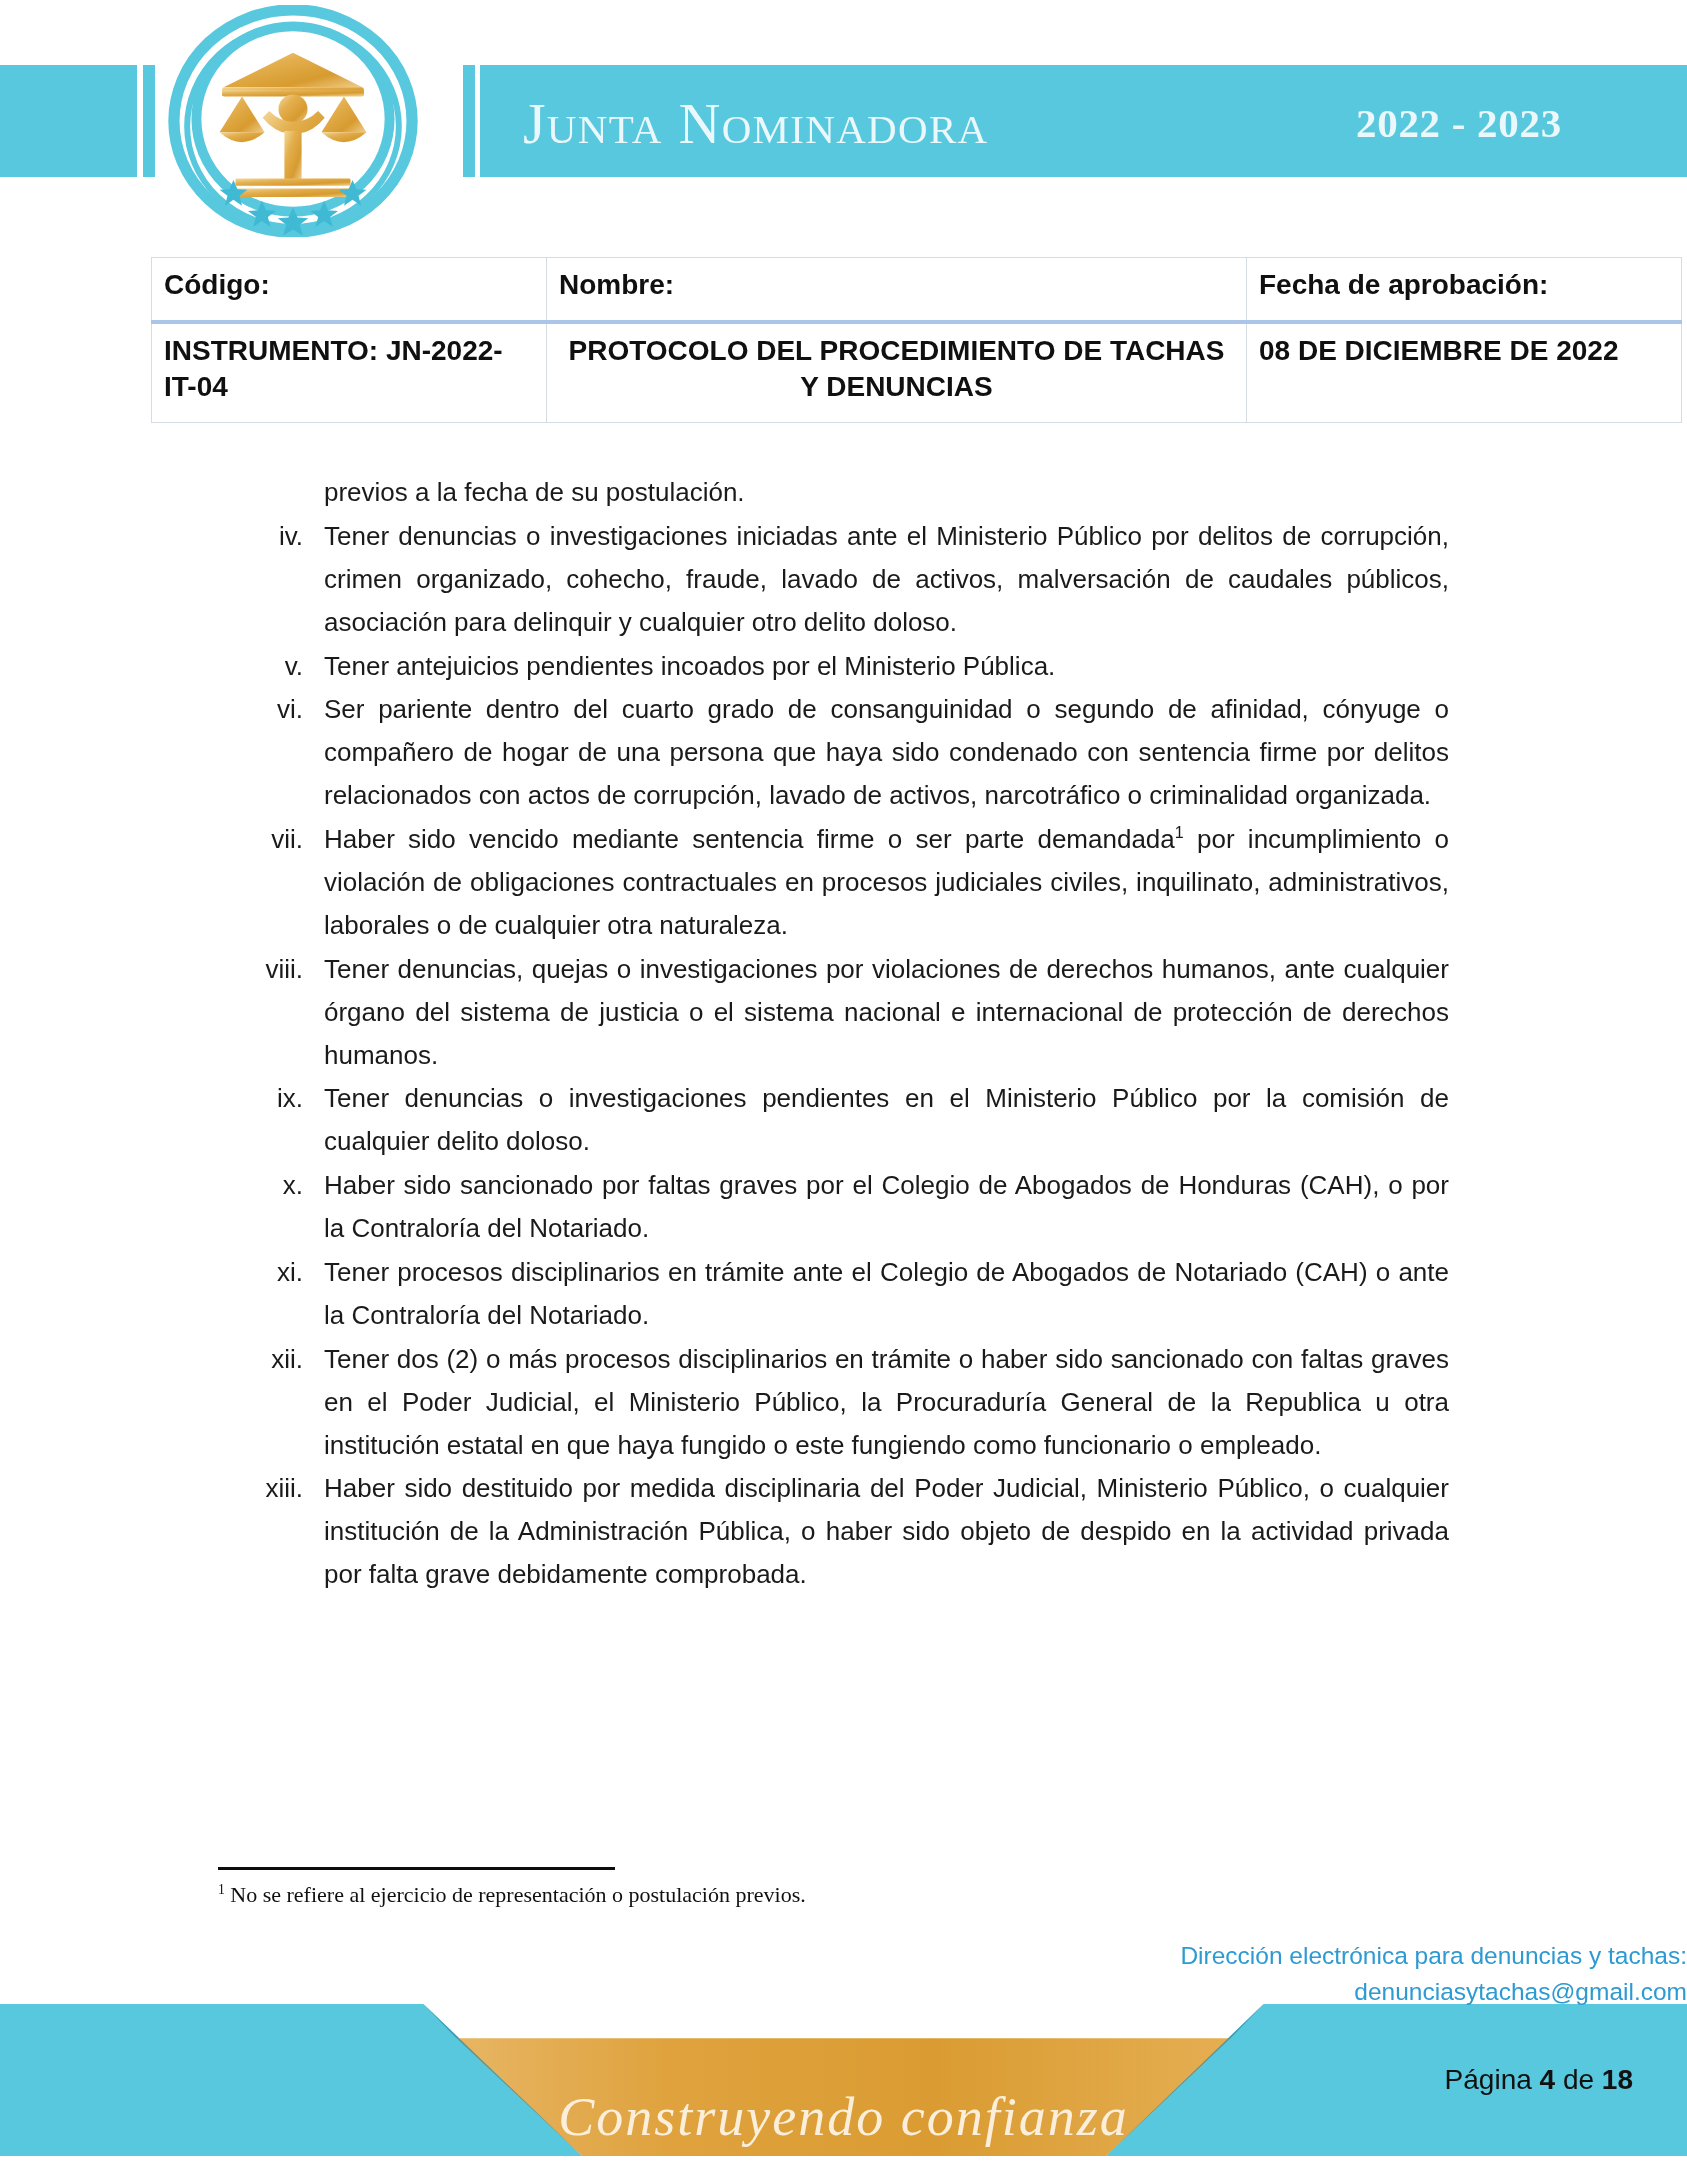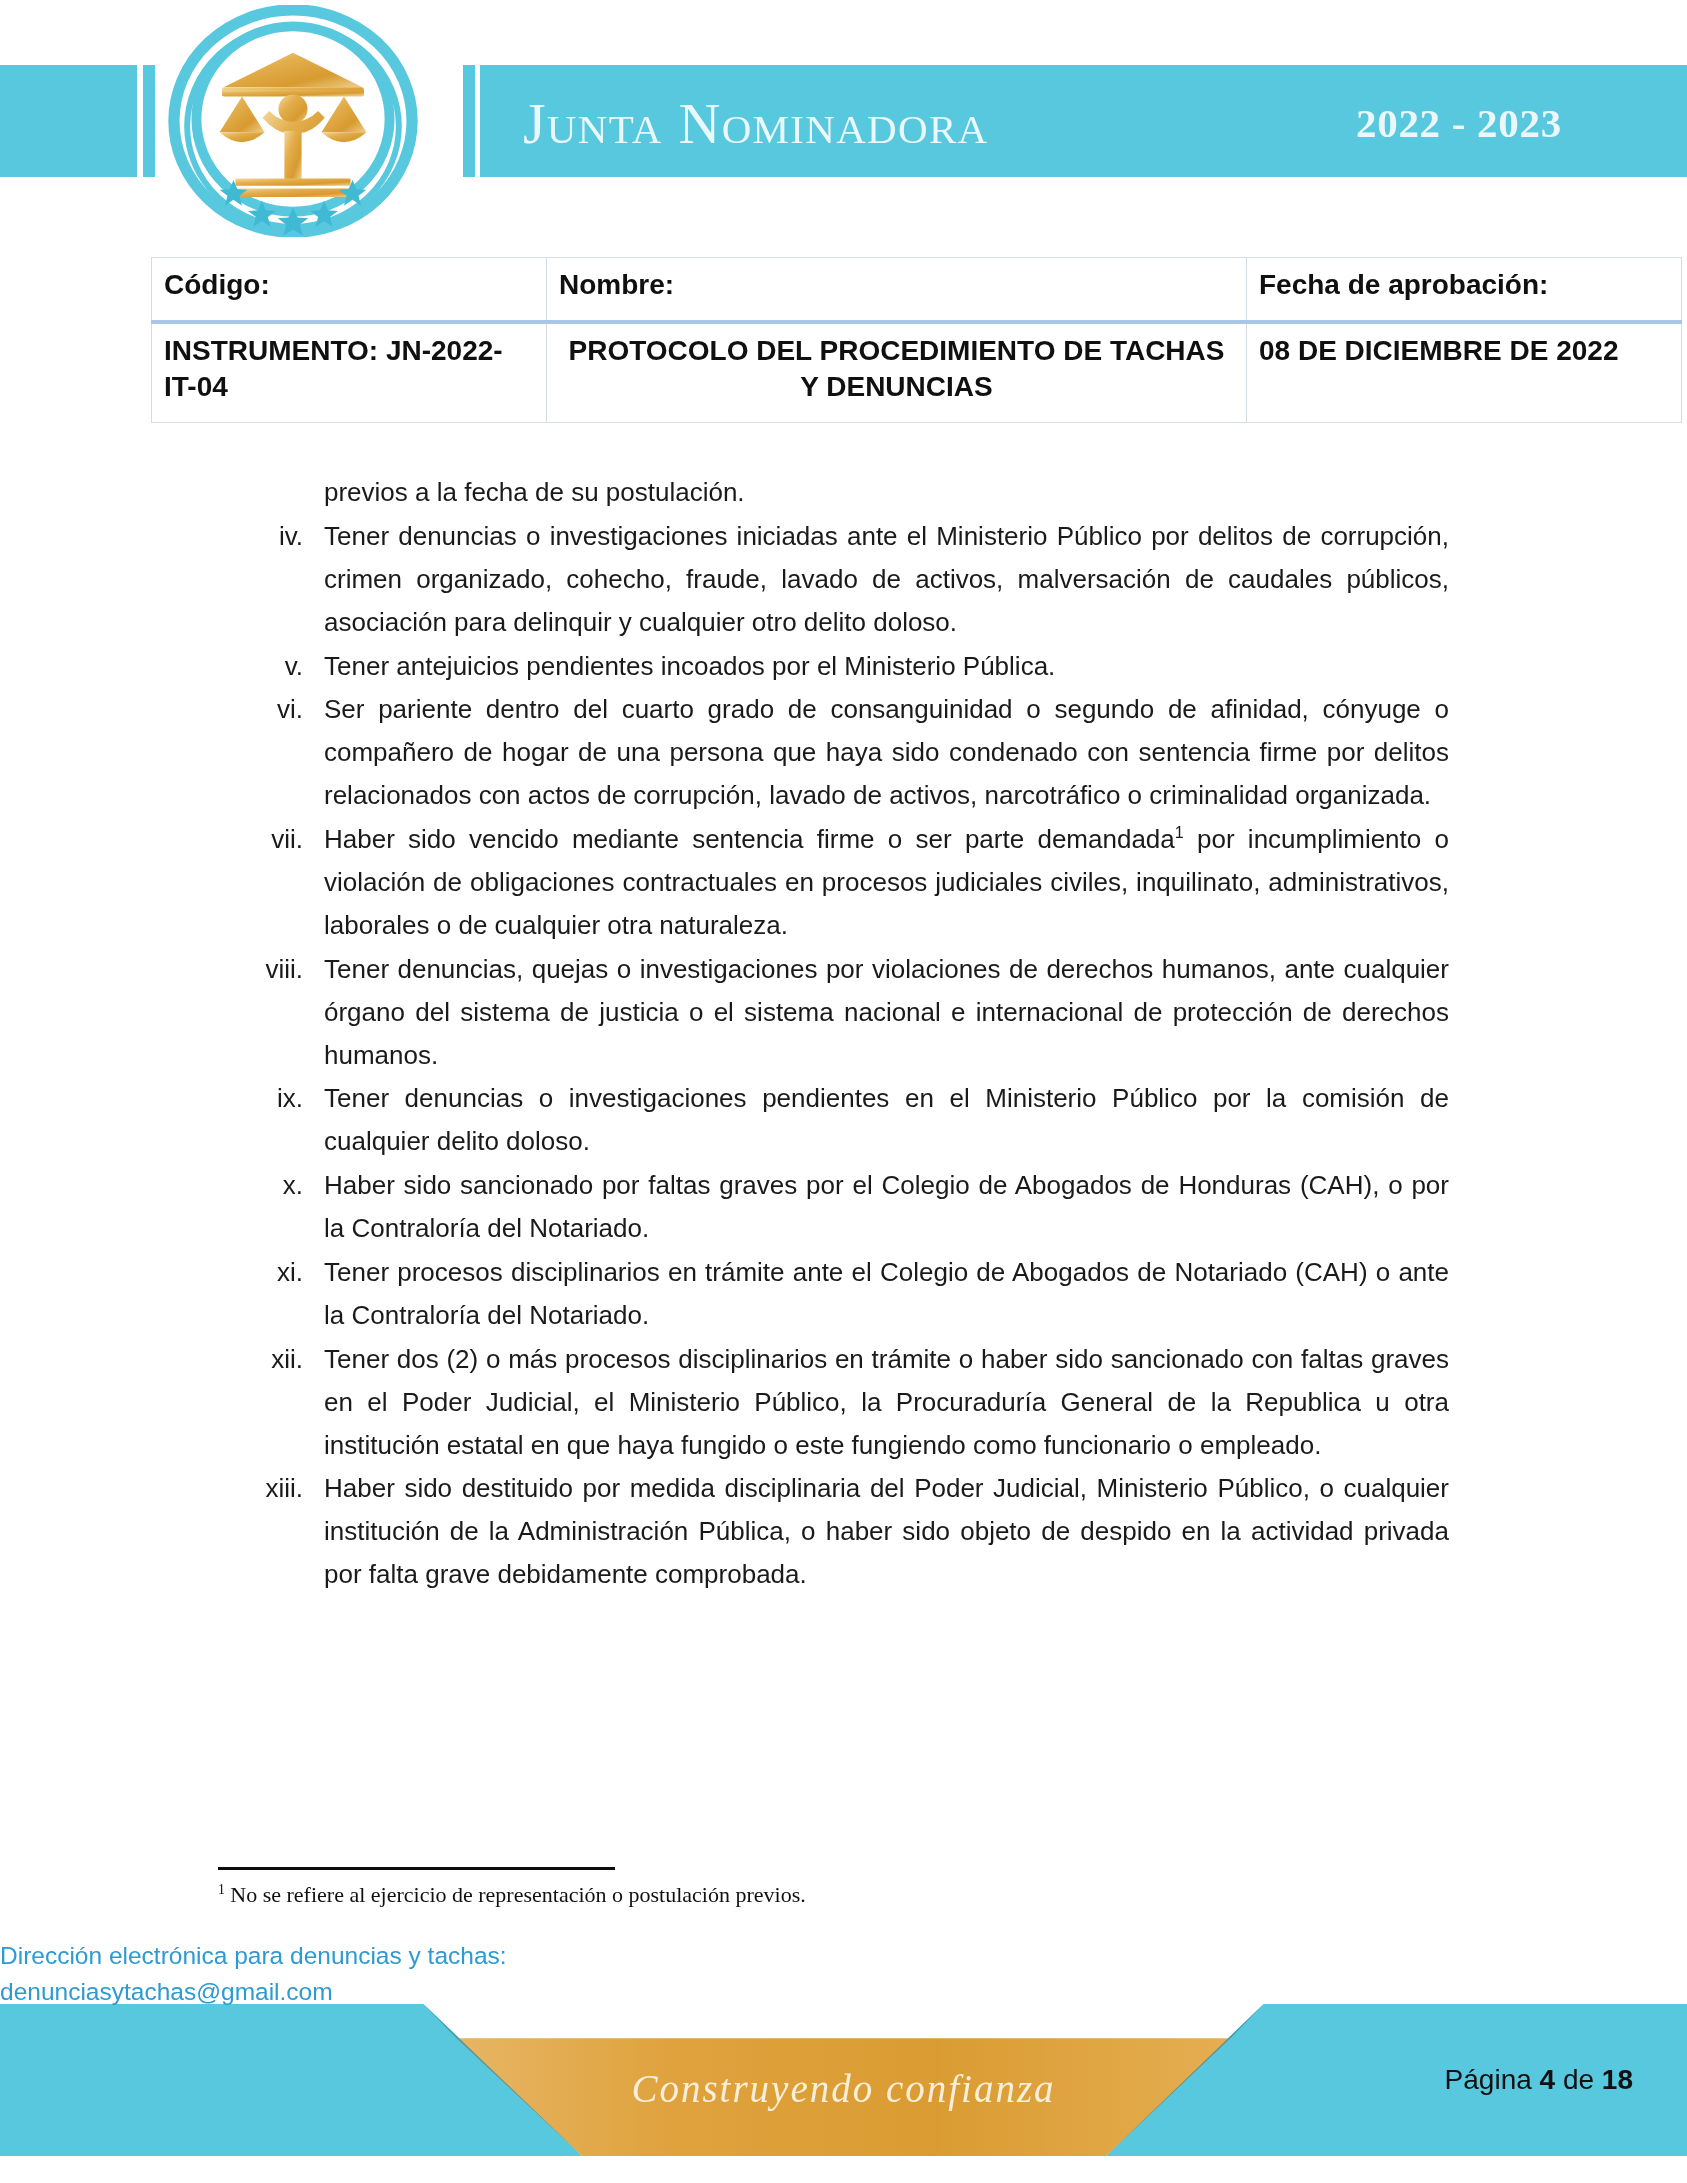--- a/index.html
+++ b/index.html
@@ -166,21 +166,21 @@
   
   .footer {
     position: absolute;
     left: 0; top: 1938px;
     width: 1687px; height: 245px;
   }
   .footer-email-box {
     position: absolute;
     left: 0; top: 0;
     width: 1687px;
-    text-align: left;
+    text-align: right;
     font-family: "Liberation Sans", sans-serif;
     font-size: 24.5px;
     color: #2D9AD1;
     line-height: 1.45;
     z-index: 5;
   }
   .footer-band {
     position: absolute;
     left: 0; top: 66px;
     width: 1687px; height: 152px;
@@ -196,26 +196,26 @@
     right: 54px; top: 126px;
     font-family: "Liberation Sans", sans-serif;
     font-size: 28px;
     color: #111111;
     z-index: 6;
     white-space: nowrap;
   }
   .footer-page b { font-weight: bold; }
   .slogan {
     position: absolute;
-    left: 0; top: 128px;
+    left: 0; top: 148px;
     width: 1687px;
     text-align: center;
     font-family: "Liberation Serif", serif;
     font-style: italic;
-    font-size: 39px;
+    font-size: 54px;
     color: #FBEFDC;
     letter-spacing: 2px;
     z-index: 6;
   }
 </style>
 </head>
 <body>
 
 <div class="header">
   <div class="band-left"></div>

